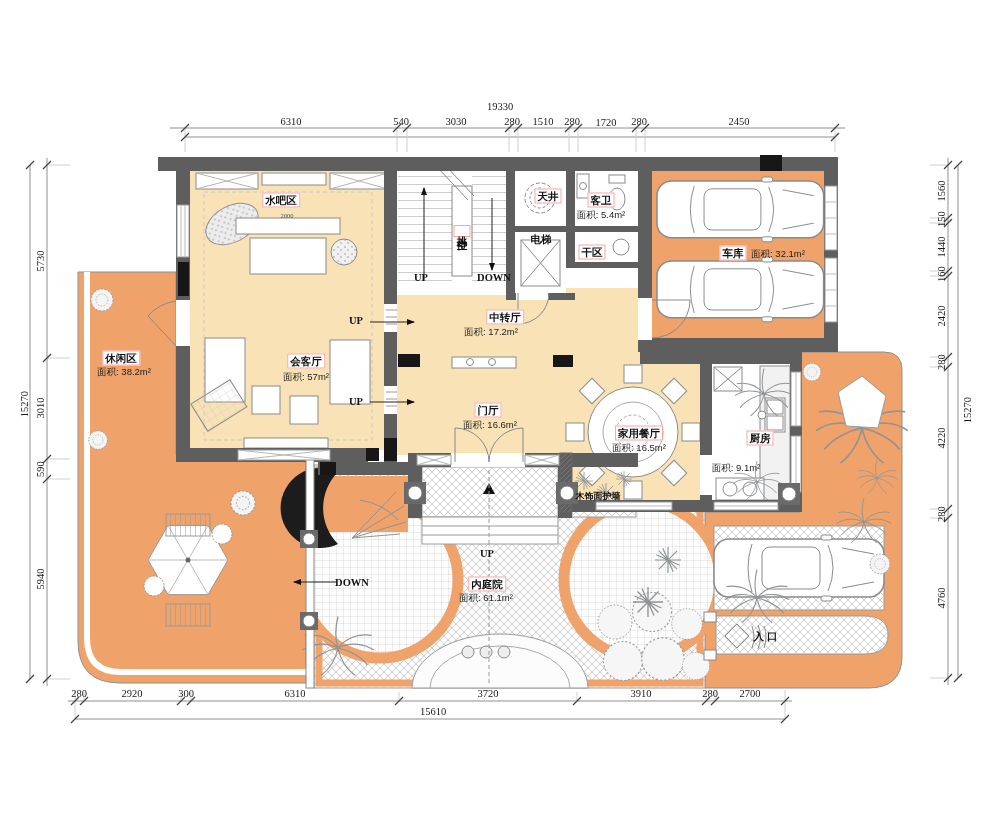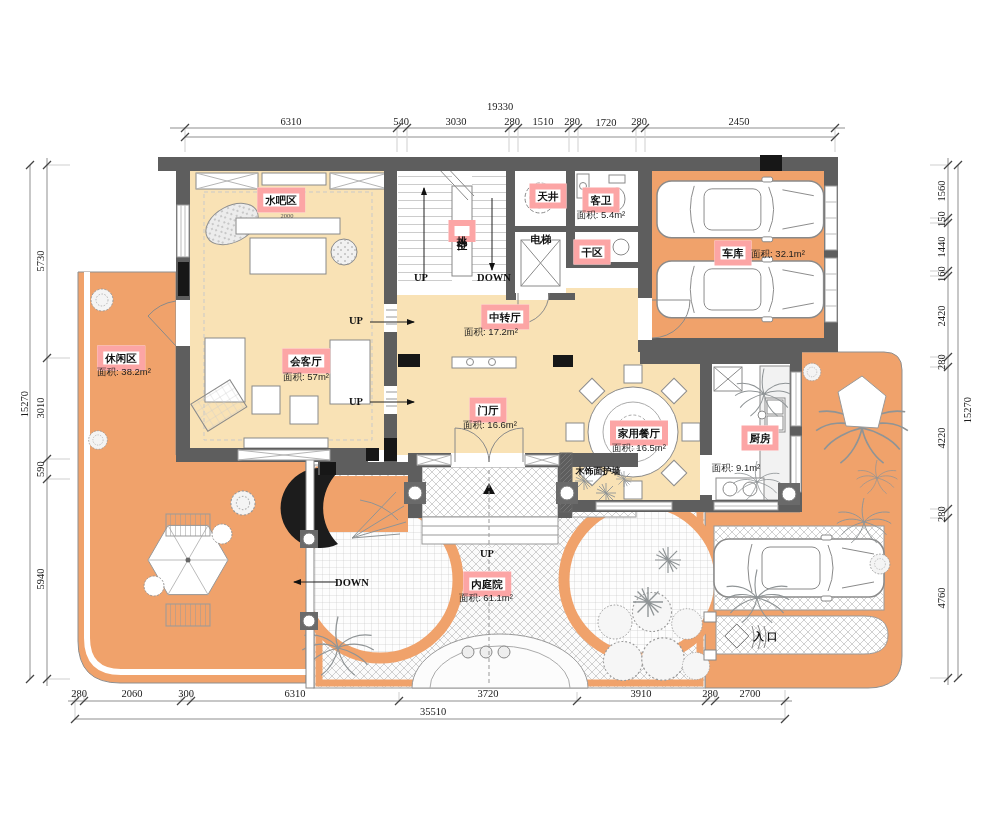--- a/index.html
+++ b/index.html
@@ -4,21 +4,21 @@
 <style>
   html,body{margin:0;padding:0;background:#fff}
   .stage{position:relative;width:1000px;height:833px;background:var(--paper,#fff);overflow:hidden;
          font-family:"Liberation Sans",sans-serif}
   svg{position:absolute;left:0;top:0}
   .wall{fill:var(--wall,#5e5e5e)}
   .floor{fill:var(--floor,#f9e2b5)}
   .ter{fill:var(--terrace,#f0a26b)}
   .blk{fill:#171717}
   .ln{fill:none;stroke:#8a8a8a;stroke-width:1}
-  .lbl{position:absolute;transform:translate(-50%,-50%);background:#fff;border:6px solid #fca5a5;
+  .lbl{position:absolute;transform:translate(-50%,-50%);background:#fff;border:1px solid #fca5a5;
        padding:0 2px;font:bold 10.5px/13px "Liberation Sans",sans-serif;color:#111;white-space:nowrap;z-index:5}
   .lbl.v{writing-mode:vertical-rl;text-orientation:upright;padding:2px 0;line-height:15px;letter-spacing:2px}
   .area{position:absolute;transform:translate(-50%,-50%);font:9.5px/11px "Liberation Sans",sans-serif;
         color:#1d1d1d;white-space:nowrap;z-index:5}
   .plain{position:absolute;transform:translate(-50%,-50%);font:bold 9px "Liberation Sans",sans-serif;
          color:#111;white-space:nowrap;z-index:5}
   .ud{position:absolute;transform:translate(-50%,-50%);font:600 10.5px "Liberation Serif",serif;
       color:#111;white-space:nowrap;z-index:5}
   .dim{position:absolute;transform:translate(-50%,-50%);font:10.5px "Liberation Serif",serif;
        color:#1a1a1a;white-space:nowrap;z-index:5}
@@ -357,44 +357,44 @@
 <span class="lbl" style="left:592px;top:252px">干区</span>
 <span class="lbl" style="left:733px;top:253px">车库</span>
 <span class="area" style="left:778px;top:253px">面积: 32.1m²</span>
 <span class="lbl" style="left:639px;top:433px">家用餐厅</span>
 <span class="area" style="left:639px;top:447px">面积: 16.5m²</span>
 <span class="lbl" style="left:760px;top:438px">厨房</span>
 <span class="area" style="left:736px;top:467px">面积: 9.1m²</span>
 <span class="lbl" style="left:487px;top:584px">内庭院</span>
 <span class="area" style="left:486px;top:597px">面积: 61.1m²</span>
 <span class="lbl v" style="left:462px;top:231px">挑空位</span>
-<span class="plain" style="left:598px;top:471px">木饰面护墙</span>
+<span class="plain" style="left:598px;top:496px">木饰面护墙</span>
 <span class="plain" style="left:767px;top:637px;font:600 10.5px 'Liberation Serif',serif;letter-spacing:3px">入口</span>
 <span class="ud" style="left:421px;top:277px">UP</span>
 <span class="ud" style="left:494px;top:277px">DOWN</span>
 <span class="ud" style="left:356px;top:320px">UP</span>
 <span class="ud" style="left:356px;top:401px">UP</span>
 <span class="ud" style="left:487px;top:553px;background:#fbfbfb">UP</span>
 <span class="ud" style="left:352px;top:582px">DOWN</span>
 <span class="tiny" style="left:287px;top:215px">2000</span>
 
 <span class="dim" style="left:500px;top:106px">19330</span>
 <span class="dim" style="left:291px;top:121px">6310</span>
 <span class="dim" style="left:401px;top:121px">540</span>
 <span class="dim" style="left:456px;top:121px">3030</span>
 <span class="dim" style="left:512px;top:121px">280</span>
 <span class="dim" style="left:543px;top:121px">1510</span>
 <span class="dim" style="left:572px;top:121px">280</span>
 <span class="dim" style="left:606px;top:122px">1720</span>
 <span class="dim" style="left:639px;top:121px">280</span>
 <span class="dim" style="left:739px;top:121px">2450</span>
 
-<span class="dim" style="left:433px;top:711px">35510</span>
+<span class="dim" style="left:433px;top:711px">15610</span>
 <span class="dim" style="left:79px;top:693px">280</span>
-<span class="dim" style="left:132px;top:693px">2060</span>
+<span class="dim" style="left:132px;top:693px">2920</span>
 <span class="dim" style="left:186px;top:693px">300</span>
 <span class="dim" style="left:295px;top:693px">6310</span>
 <span class="dim" style="left:488px;top:693px">3720</span>
 <span class="dim" style="left:641px;top:693px">3910</span>
 <span class="dim" style="left:710px;top:693px">280</span>
 <span class="dim" style="left:750px;top:693px">2700</span>
 
 <span class="dim v" style="left:24px;top:404px">15270</span>
 <span class="dim v" style="left:40px;top:261px">5730</span>
 <span class="dim v" style="left:40px;top:408px">3010</span>

